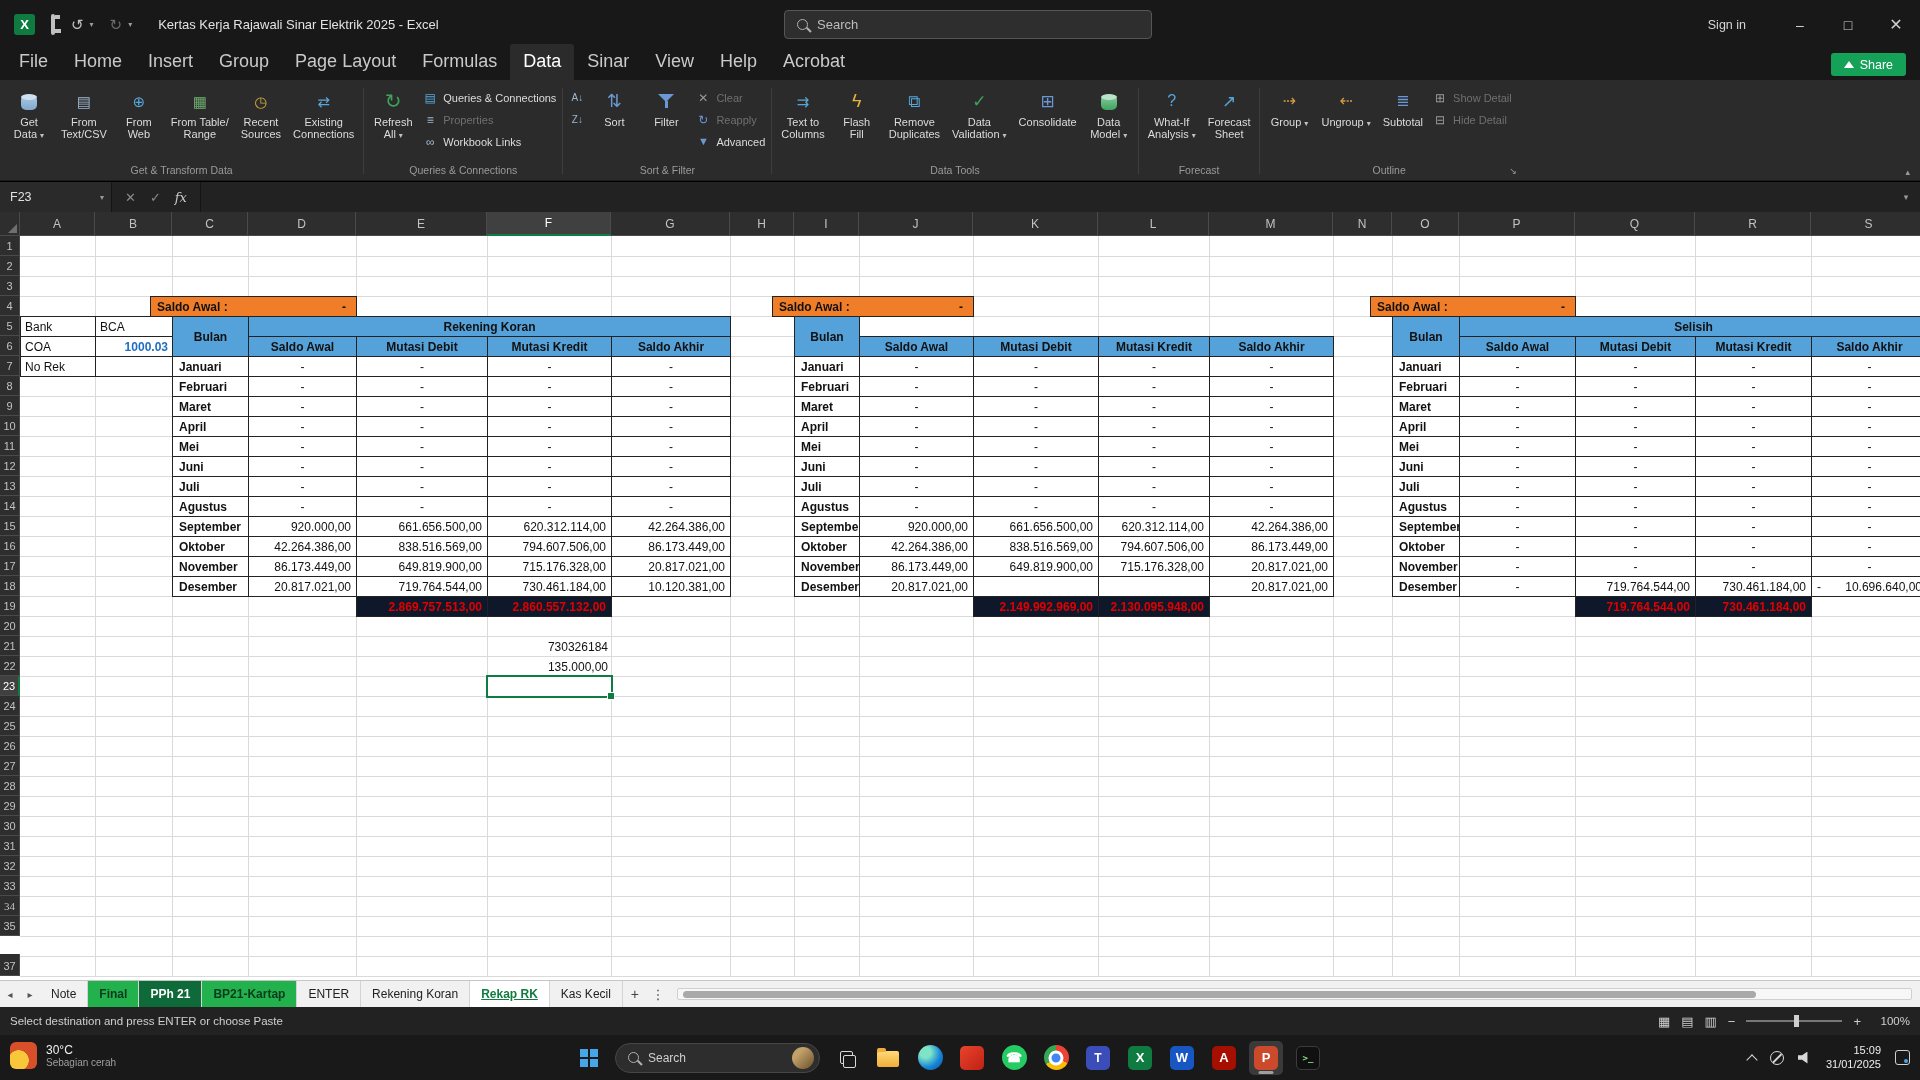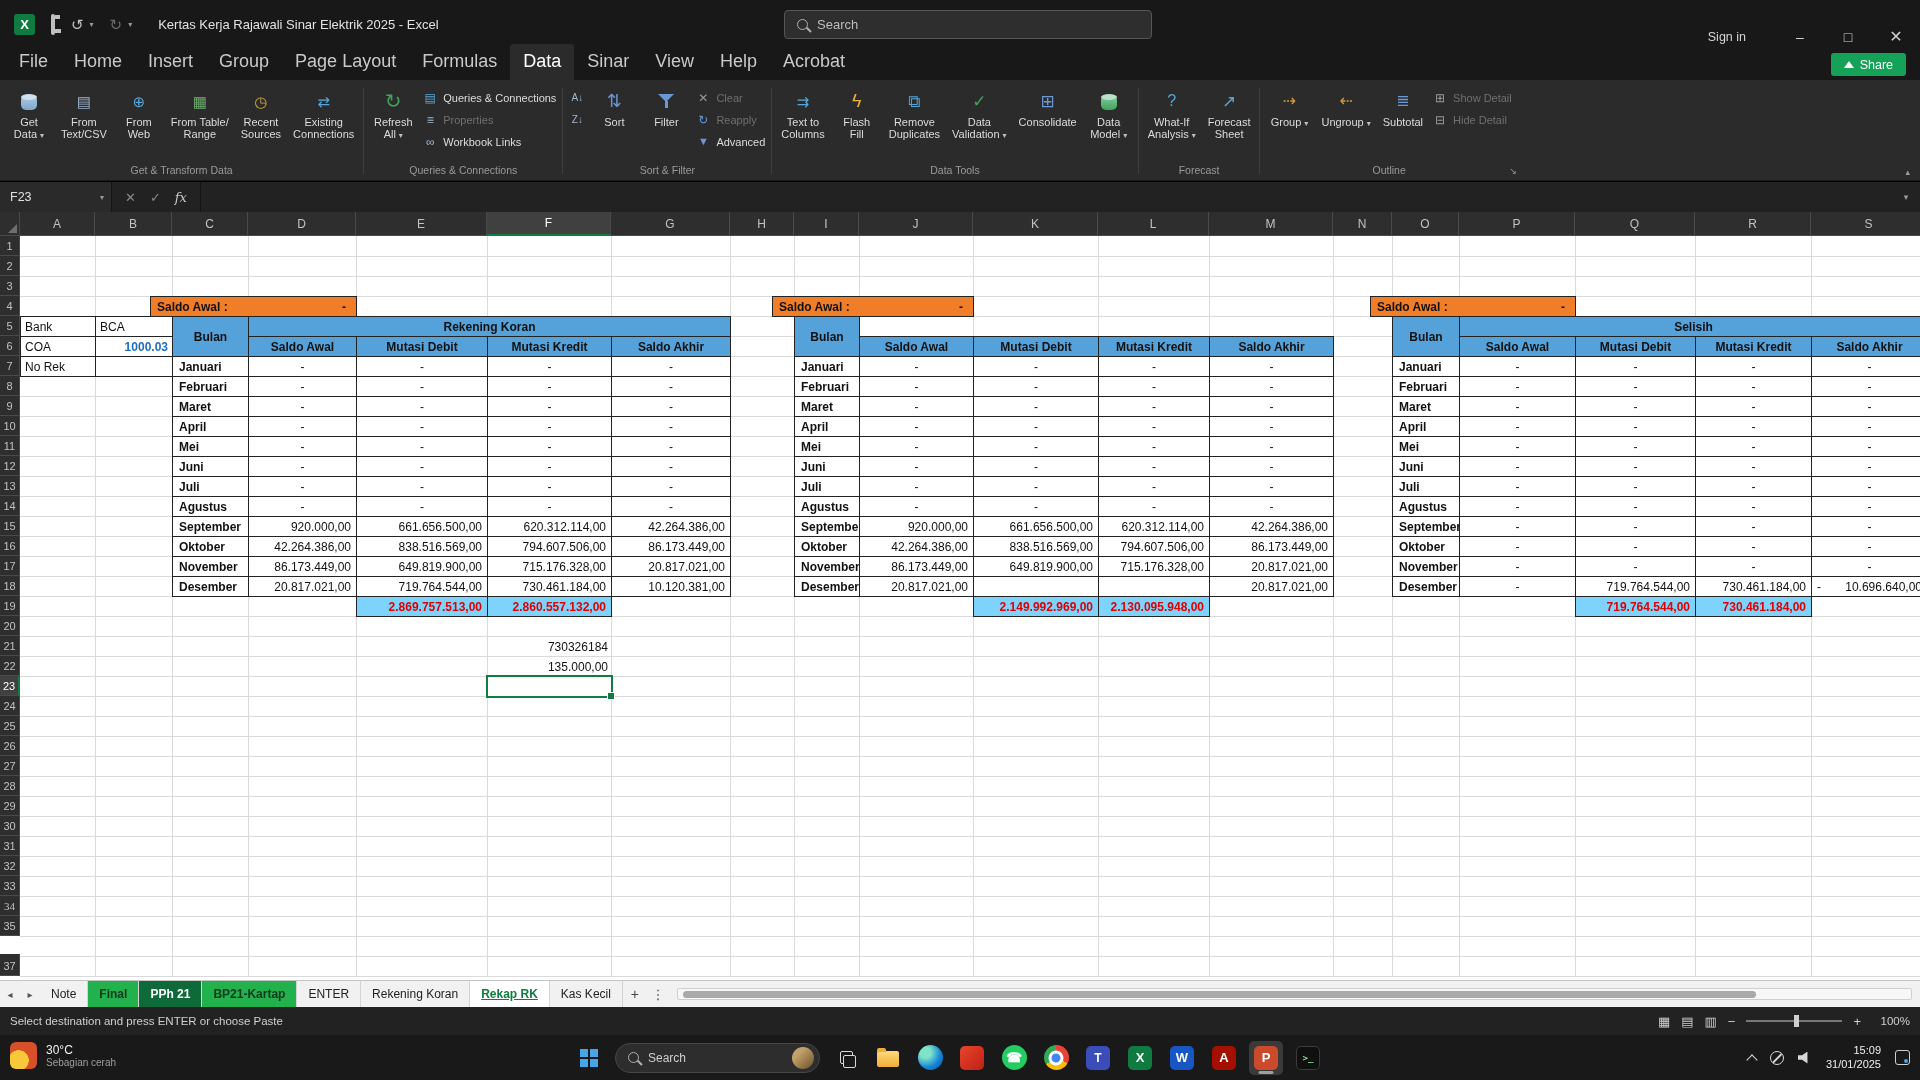--- a/index.html
+++ b/index.html
@@ -13,21 +13,21 @@
 .qat-ic{color:#c0c0c0;font-size:15px;line-height:1}
 .qat-ic.dis{color:#6a6a6a}
 .qat-dd{font-size:8px;color:#9a9a9a;margin-left:-10px}
 .ic-save{width:13px;height:13px;border:2px solid #c0c0c0;border-radius:2px;position:relative}
 .ic-save::before{content:"";position:absolute;left:2px;top:-1px;width:5px;height:4px;background:#c0c0c0}
 .ic-save::after{content:"";position:absolute;left:1px;bottom:0;width:7px;height:4px;background:#c0c0c0}
 .tb-title{margin-left:26px;font-size:13px;color:#e2e2e2;white-space:nowrap}
 .tb-search{position:absolute;left:784px;top:10px;width:368px;height:29px;background:#2e2e2e;border:1px solid #565656;border-radius:4px;display:flex;align-items:center;gap:9px;padding-left:12px;font-size:13px;color:#bdbdbd}
 .ic-mag{width:11px;height:11px;border:1.6px solid #b0b0b0;border-radius:50%;position:relative;flex:0 0 auto}
 .ic-mag::after{content:"";position:absolute;width:6px;height:1.6px;background:#b0b0b0;transform:rotate(45deg);right:-5px;bottom:-2px}
-.tb-right{position:absolute;right:0;top:12px;height:100%;display:flex;align-items:center}
+.tb-right{position:absolute;right:0;top:0;height:100%;display:flex;align-items:center}
 .signin{font-size:12.5px;color:#d6d6d6;margin-right:30px}
 .winbtn{width:48px;height:100%;display:flex;align-items:center;justify-content:center;font-size:14px;color:#cfcfcf}
 .winbtn.close{font-size:16px}
 
 
 #ribbon-tabs{height:31px;background:#181818;display:flex;align-items:flex-end;position:relative;flex:0 0 auto}
 #ribbon-tab-list{display:flex;align-items:flex-end;padding-left:6px}
 .rtab{padding:7px 13px 8px;font-size:18px;color:#c9c9c9;white-space:nowrap}
 .rtab.active{background:#2b2b2b;color:#fff;border-radius:3px 3px 0 0}
 .share-btn{position:absolute;right:14px;top:4px;height:23px;background:var(--share-green,#16A158);color:#fff;font-size:12.5px;display:flex;align-items:center;gap:6px;padding:0 13px;border-radius:3px}
@@ -80,21 +80,21 @@
 .hline{position:absolute;height:1px;background:#dadada;left:20px}
 .cell{position:absolute;font-size:12px;display:flex;align-items:center;overflow:hidden;white-space:nowrap;color:#111}
 .cell.bordered{border:1px solid #222;background:#fff;padding-left:4px}
 .cell.coa{justify-content:flex-end;padding:0 4px 0 0;color:var(--coa-blue,#1F6FC0);font-weight:bold}
 .cell.bluehdr{background:var(--header-blue,#55A2DA);border:1px solid #222;font-weight:bold;justify-content:center}
 .cell.orange{background:var(--saldo-orange,#F07D28);border:1px solid #222;font-weight:bold;justify-content:space-between;padding:0 10px 0 6px}
 .cell.month{border:1px solid #222;background:#fff;font-weight:bold;padding-left:6px}
 .cell.val{border:1px solid #222;background:#fff;justify-content:flex-end;padding-right:5px}
 .cell.val.dash{justify-content:center;padding-right:0}
 .cell.val.neg{justify-content:space-between;padding:0 5px}
-.cell.total{border:1px solid #222;background:#7dd3fc;justify-content:flex-end;padding-right:5px;color:var(--total-red,#E00000);font-weight:bold}
+.cell.total{border:1px solid #222;background:#0f172a;justify-content:flex-end;padding-right:5px;color:var(--total-red,#E00000);font-weight:bold}
 .cell.plain{justify-content:flex-end;padding-right:4px;background:transparent}
 .selbox{position:absolute;border:2px solid var(--accent-green,#107C41);background:transparent;z-index:3}
 .selbox::after{content:"";position:absolute;right:-4px;bottom:-4px;width:6px;height:6px;background:var(--accent-green,#107C41);border:1px solid #fff}
 
 
 #tabbar{height:27px;background:#f1f1f1;display:flex;align-items:center;flex:0 0 auto;border-top:1px solid #c5c5c5;font-size:12px;color:#333}
 .tabnav{width:20px;text-align:center;color:#555;font-size:10px}
 .stab{padding:0 11px;height:100%;display:flex;align-items:center;border-right:1px solid #d4d4d4;white-space:nowrap}
 .stab.plain{background:transparent;color:#222}
 .stab.green{background:var(--tab-green,#23B14D);color:#0b3a1e;font-weight:bold}

